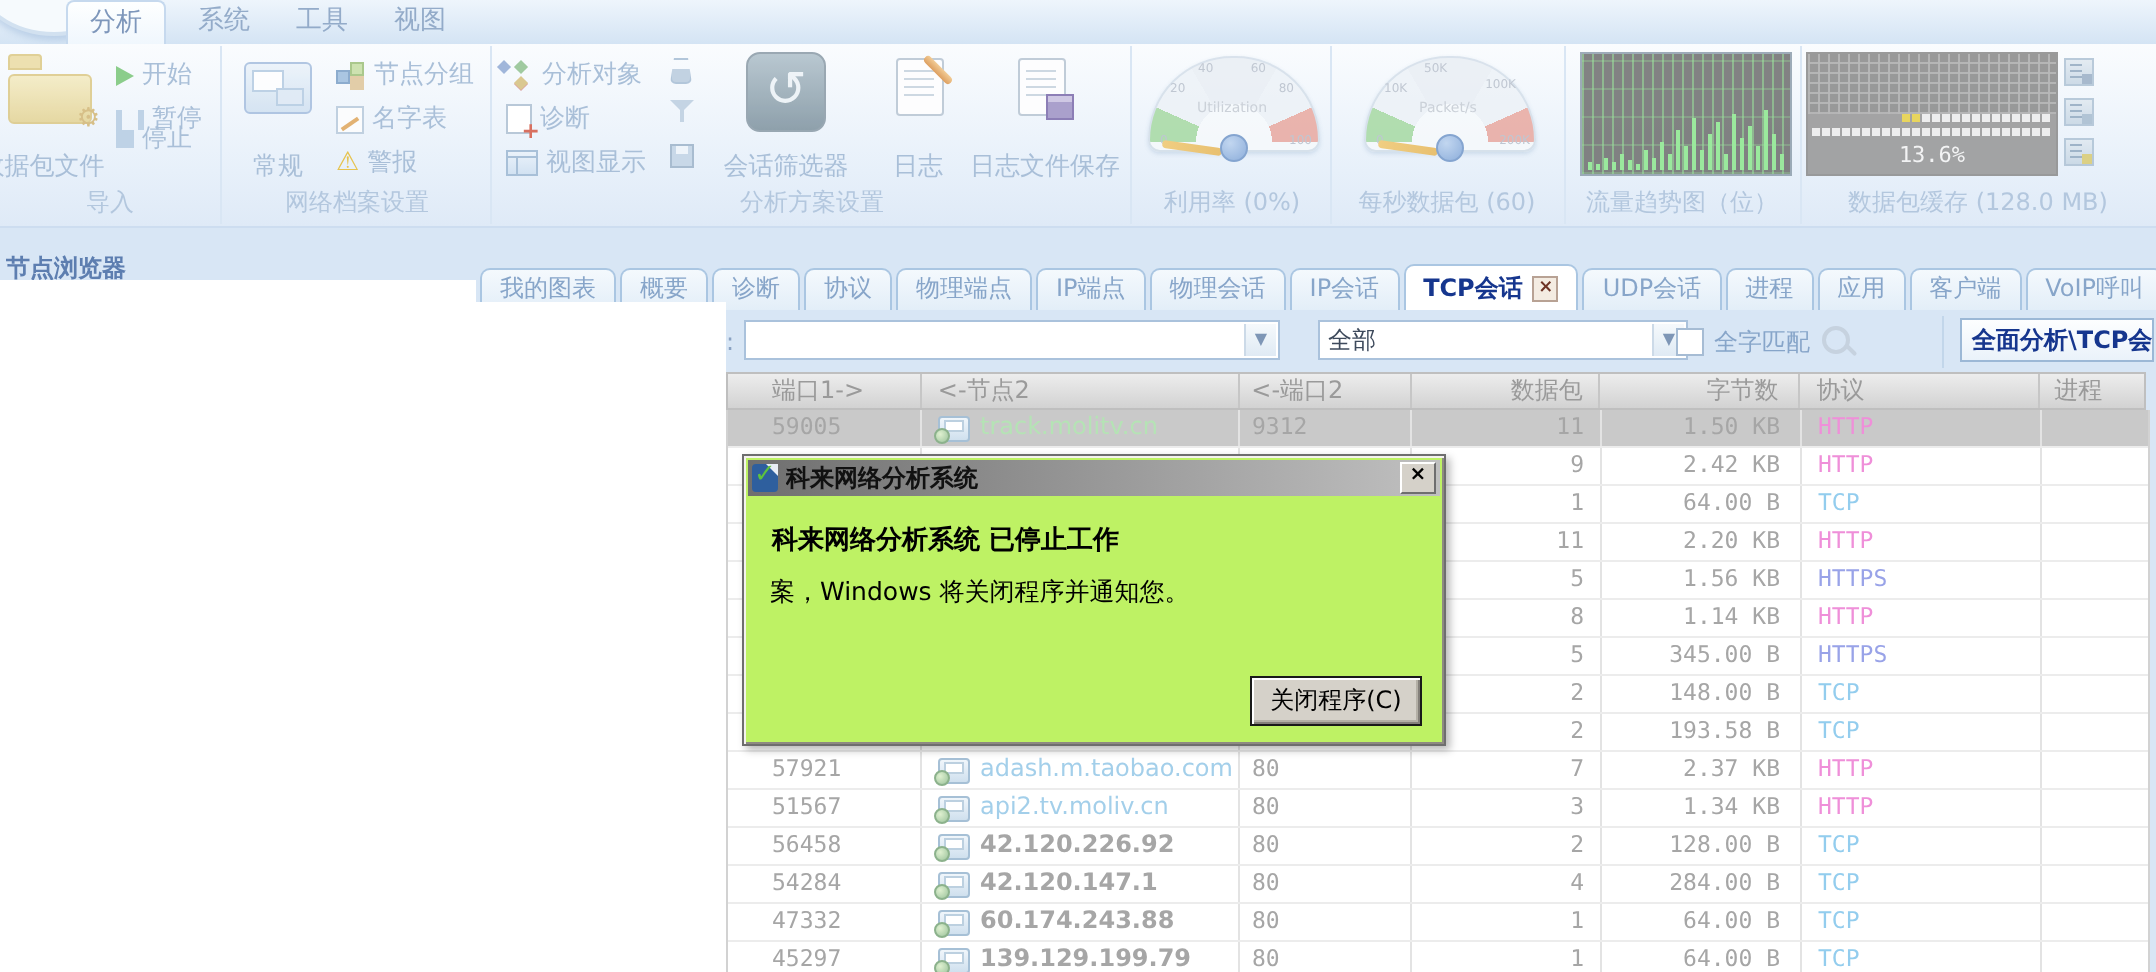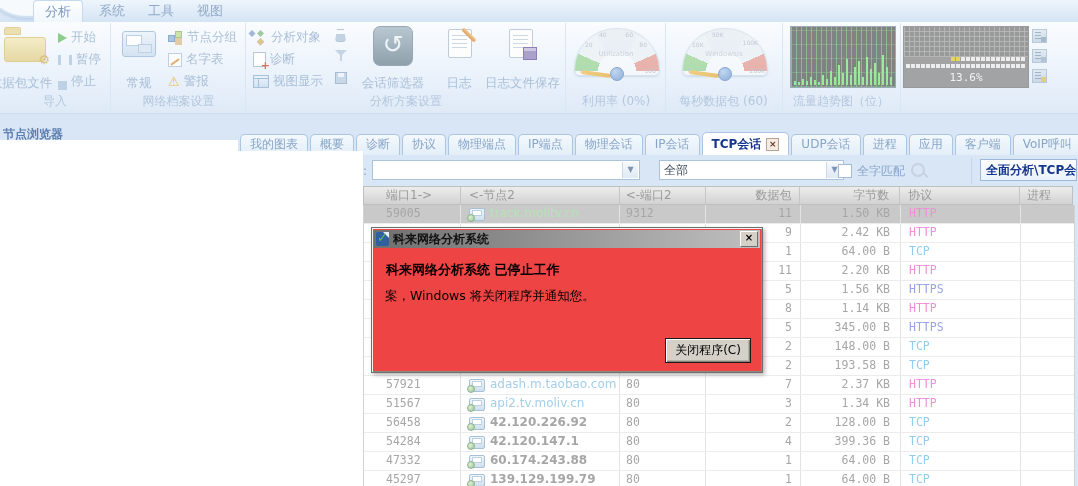--- a/index.html
+++ b/index.html
@@ -165,21 +165,21 @@
   .node-text.green{color:#b5e3b5;}
   .node-text.blue{color:#a3cfea;}
   .node-text.gray{color:#a6a6a6;font-weight:bold;}
   .node-icon{position:relative;display:inline-block;width:14px;height:11px;margin:3px 5px 0 0;flex:none;
        background:linear-gradient(#f0f6fb,#cfe0ee);border:1px solid #a6c0d6;border-radius:2px;}
   .node-icon::before{content:"";position:absolute;left:2px;top:1px;right:2px;height:4px;background:#fff;border:1px solid #bcd0e0;}
   .node-icon::after{content:"";position:absolute;left:-3px;bottom:-2px;width:6px;height:6px;border-radius:50%;
        background:radial-gradient(circle at 35% 35%,#dff0d0,#9cc49c);border:1px solid #8cb28c;}
 
   
-  .dialog{position:absolute;left:371px;top:227px;width:392px;height:146px;background:#ef4444;
+  .dialog{position:absolute;left:371px;top:227px;width:352px;height:146px;background:#bef264;
        border:1px solid #6e6e6e;box-shadow:inset 1px 1px 0 #f4f2ee,inset -1px -1px 0 #8e8a82,2px 2px 4px rgba(0,0,0,.28);
        z-index:10;box-sizing:border-box;}
   .dlg-title{position:absolute;left:2px;top:2px;right:2px;height:18px;
        background:linear-gradient(90deg,#6f6f6f,#c0c0c0);display:flex;align-items:center;padding:0 2px;}
   .dlg-icon{position:relative;width:13px;height:14px;background:#2e5f9e;border-radius:2px;flex:none;}
   .dlg-icon::before{content:"";position:absolute;right:0;top:0;border-style:solid;border-width:0 6px 6px 0;
        border-color:transparent #e8eef6 transparent transparent;}
   .dlg-icon::after{content:"✓";position:absolute;left:1px;top:-1px;color:#5ec23e;font-weight:bold;font-size:13px;line-height:14px;}
   .dlg-title-text{color:#111;font-weight:bold;font-size:12px;margin-left:4px;flex:1;
        white-space:nowrap;overflow:hidden;}
@@ -214,21 +214,21 @@
       </div>
       <div class="big-label" style="left:-14px;top:52px;width:70px;">数据包文件</div>
       <div class="rbtn" style="left:58px;top:6px;">
         <span class="ico-play"></span>
           <span>开始</span>
       </div>
       <div class="rbtn" style="left:58px;top:28px;">
         <span class="ico-pause"></span>
           <span>暂停</span>
       </div>
-      <div class="rbtn" style="left:58px;top:50px;align-items:flex-end;">
+      <div class="rbtn" style="left:58px;top:38px;">
         <span class="ico-stop"></span>
           <span>停止</span>
       </div>
       <div class="rgroup-label">导入</div>
     </div>
 
     <div class="rgroup" style="left:112px;width:133px;">
       <div class="monitor-icon" style="left:10px;top:8px;"></div>
       <div class="big-label" style="left:2px;top:52px;width:50px;">常规</div>
       <div class="rbtn" style="left:56px;top:6px;">
@@ -291,21 +291,21 @@
         <div class="knob"></div>
       </div>
       <div class="rgroup-label">
         <span>利用率</span> <span>(0%)</span>
       </div>
     </div>
 
     <div class="rgroup" style="left:665px;width:117px;">
       <div class="gauge" style="left:17px;top:3px;">
         <div class="face"></div>
-        <div class="dial-text">Windows/s</div>
+        <div class="dial-text">Packet/s</div>
         <span class="tick" style="left:6px;bottom:10px;">0</span>
         <span class="tick" style="left:10px;top:15px;">10K</span>
         <span class="tick" style="left:30px;top:5px;">50K</span>
         <span class="tick" style="right:8px;top:13px;">100K</span>
         <span class="tick" style="right:1px;bottom:10px;">200K</span>
         <div class="needle"></div>
         <div class="knob"></div>
       </div>
       <div class="rgroup-label">
         <span>每秒数据包</span> <span>(60)</span>
@@ -325,20 +325,23 @@
       <div class="buffer-box" style="left:3px;top:3px;">
         <div class="buffer-grid"></div>
         <div class="buffer-yellow"></div>
         <div class="buffer-row-half"></div>
         <div class="buffer-row-full"></div>
         <div class="buffer-pct">13.6%</div>
       </div>
       <div class="buf-ico b1" style="left:132px;top:6px;"></div>
       <div class="buf-ico b2" style="left:132px;top:26px;"></div>
       <div class="buf-ico b3" style="left:132px;top:46px;"></div>
+      <div class="rgroup-label">
+        <span>数据包缓存</span> <span>(128.0 MB)</span>
+      </div>
     </div>
   </div>
 
   <div class="panel-caption">节点浏览器</div>
 
   <div class="tabstrip">
       <div class="tab"><span>我的图表</span></div>
       <div class="tab"><span>概要</span></div>
       <div class="tab"><span>诊断</span></div>
       <div class="tab"><span>协议</span></div>
@@ -506,21 +509,21 @@
         <div class="td c-proc"></div>
       </div>
       <div class="tr">
         <div class="td c-port1 mono">54284</div>
         <div class="td c-node">
           <span class="node-icon"></span>
           <span class="node-text gray">42.120.147.1</span>
         </div>
         <div class="td c-port2 mono">80</div>
         <div class="td c-pkts mono">4</div>
-        <div class="td c-bytes mono">399.36 B</div>
+        <div class="td c-bytes mono">284.00 B</div>
         <div class="td c-proto mono" style="color: rgb(147, 205, 238);">TCP</div>
         <div class="td c-proc"></div>
       </div>
       <div class="tr">
         <div class="td c-port1 mono">47332</div>
         <div class="td c-node">
           <span class="node-icon"></span>
           <span class="node-text gray">60.174.243.88</span>
         </div>
         <div class="td c-port2 mono">80</div>

